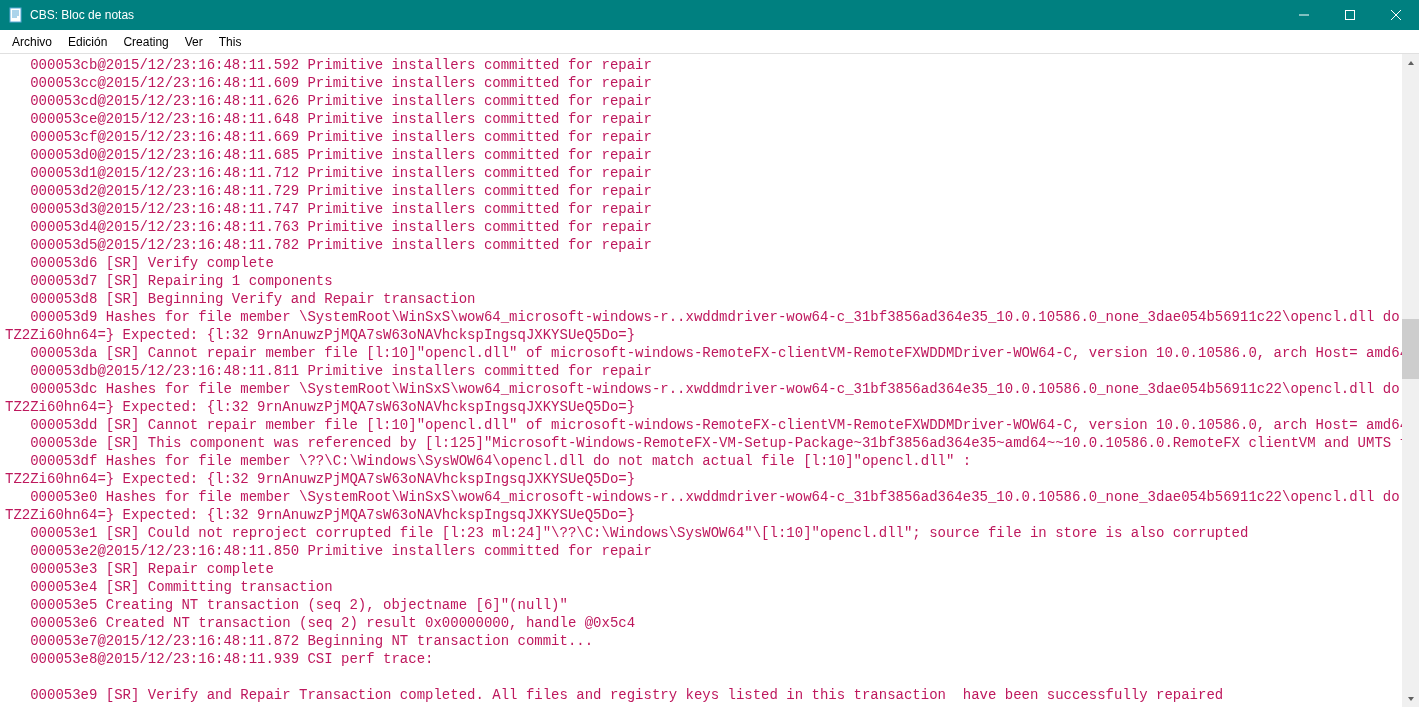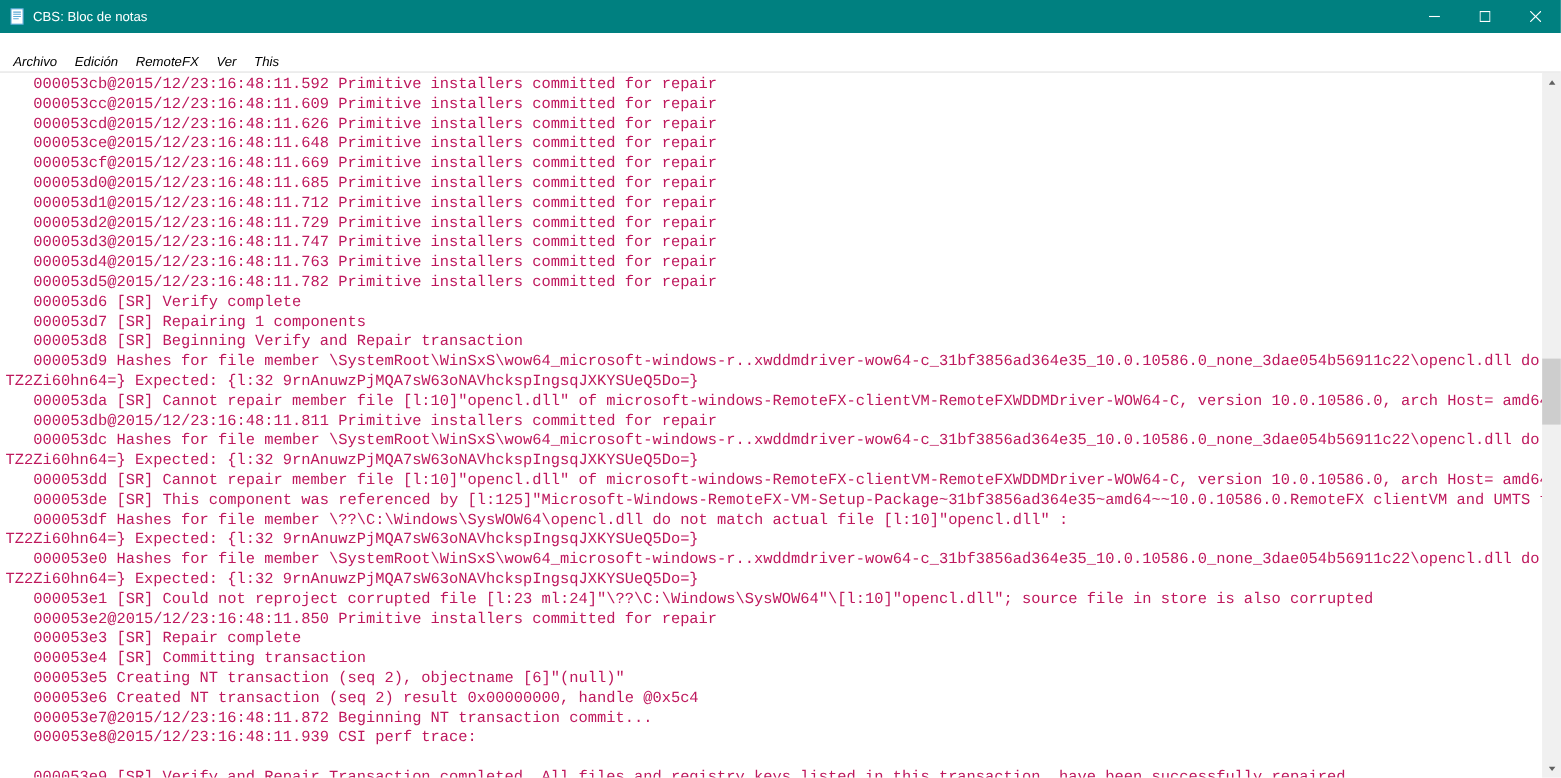--- a/index.html
+++ b/index.html
@@ -44,28 +44,27 @@
     display: flex;
     align-items: center;
     justify-content: center;
     color: #ffffff;
     font-family: "Segoe UI Symbol", sans-serif;
     font-size: 10px;
     cursor: default;
   }
   .menubar {
     background: #ffffff;
-    height: 36px;
-    display: flex;
-    align-items: flex-end;
+    height: 24px;
+    display: flex;
+    align-items: center;
     padding: 0 4px;
     border-bottom: 1px solid #e0e0e0;
     flex-shrink: 0;
     font-size: 12px;
-    font-style: italic;
   }
   .menu-item {
     padding: 2px 8px;
     cursor: default;
     color: #000000;
   }
   .content-wrap {
     flex: 1;
     position: relative;
     overflow: hidden;
@@ -145,21 +144,21 @@
           <line x1="0" y1="0" x2="10" y2="10" stroke="#fff" stroke-width="1"></line>
           <line x1="10" y1="0" x2="0" y2="10" stroke="#fff" stroke-width="1"></line>
         </svg>
     </div>
   </div>
 </div>
 
 <div class="menubar">
   <div class="menu-item">Archivo</div>
   <div class="menu-item">Edición</div>
-  <div class="menu-item">RemoteFX</div>
+  <div class="menu-item">Creating</div>
   <div class="menu-item">Ver</div>
   <div class="menu-item">This</div>
 </div>
 
 <div class="content-wrap">
   <div class="content" id="log-content">   000053cb@2015/12/23:16:48:11.592 Primitive installers committed for repair
    000053cc@2015/12/23:16:48:11.609 Primitive installers committed for repair
    000053cd@2015/12/23:16:48:11.626 Primitive installers committed for repair
    000053ce@2015/12/23:16:48:11.648 Primitive installers committed for repair
    000053cf@2015/12/23:16:48:11.669 Primitive installers committed for repair

